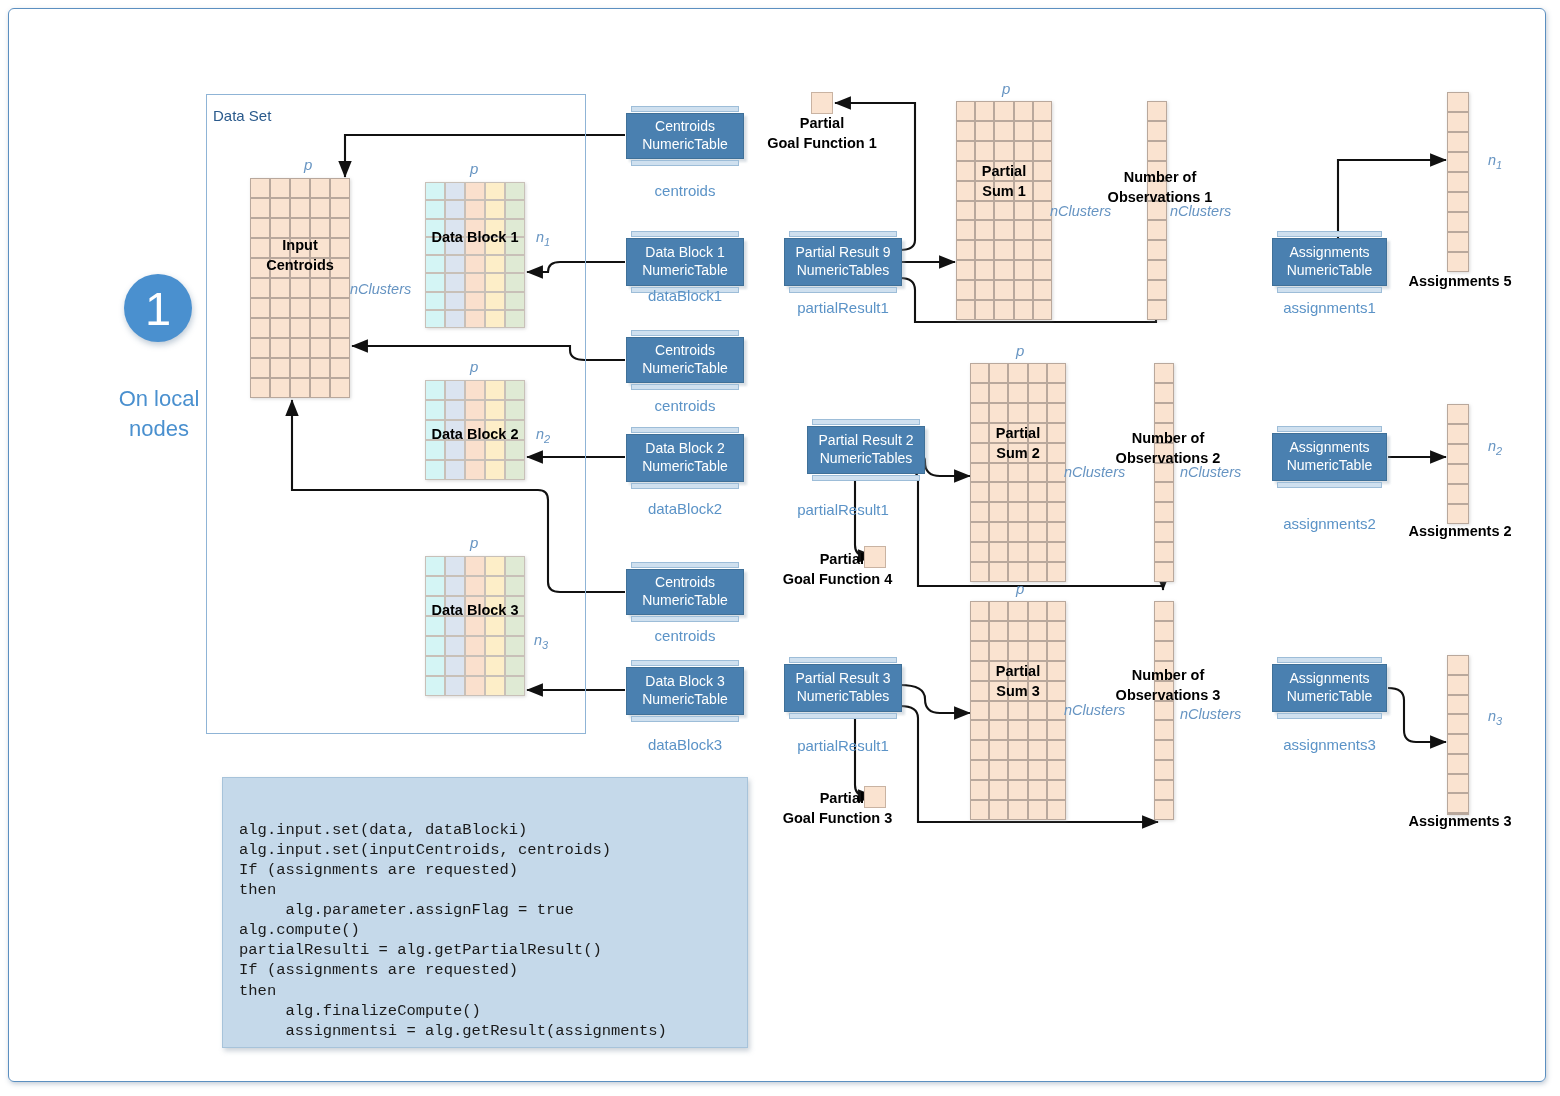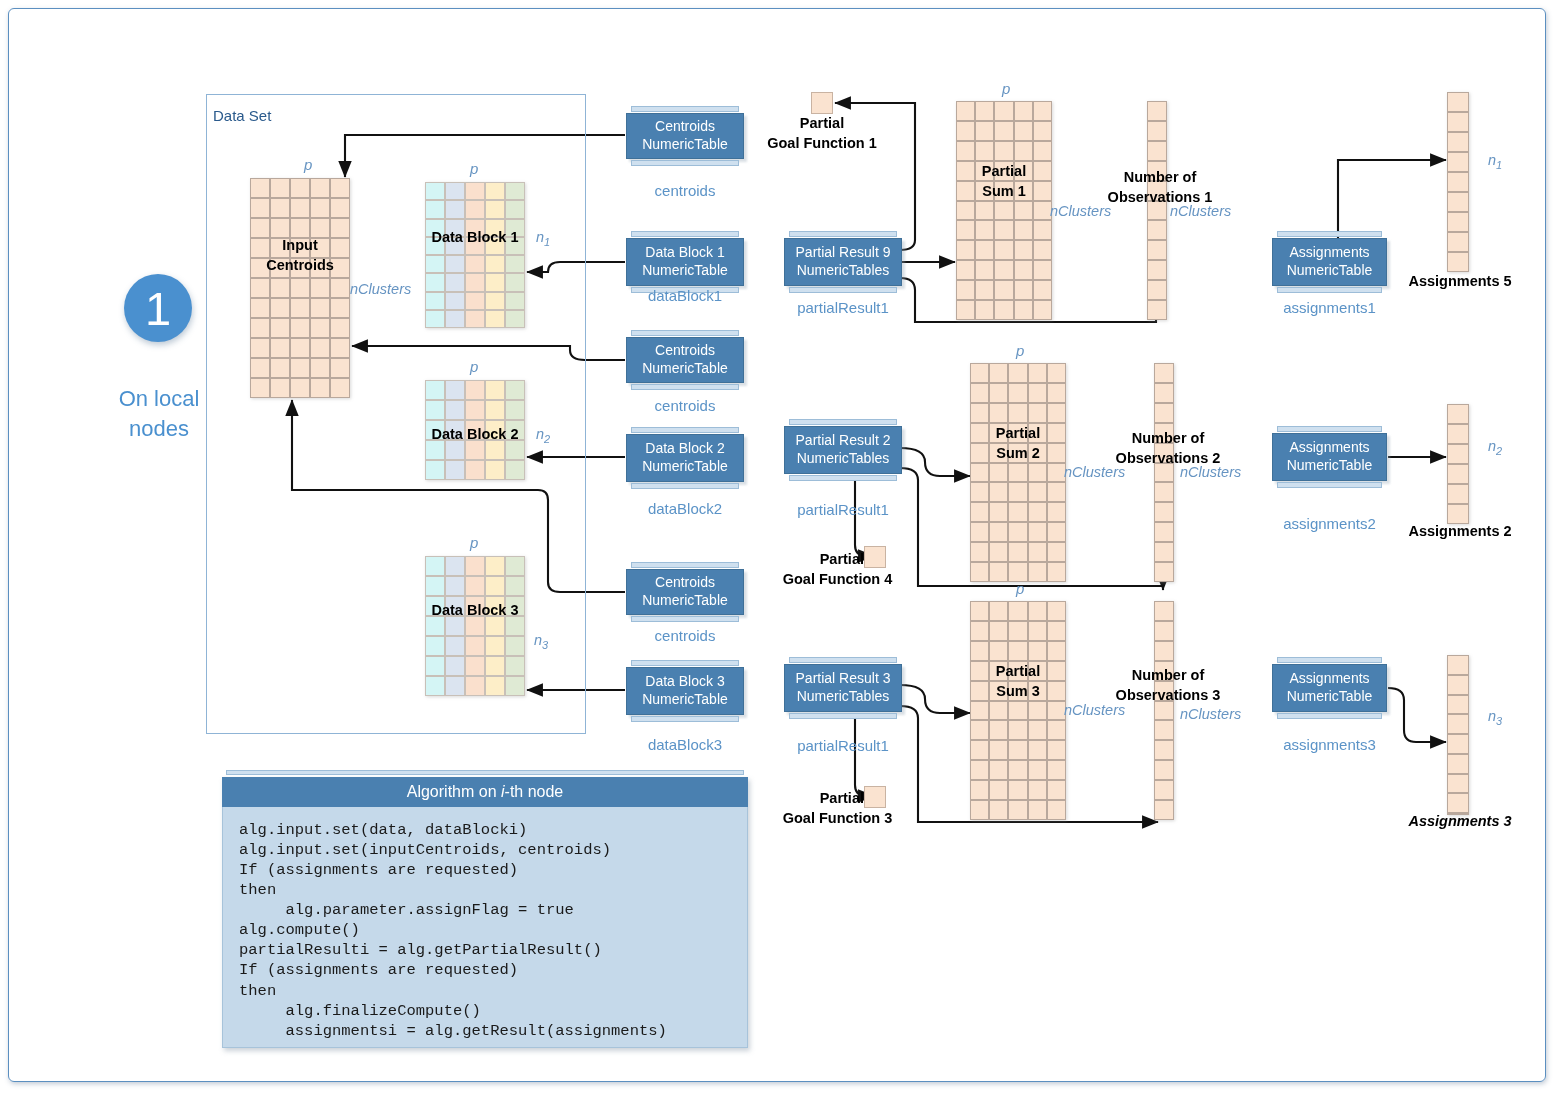--- a/index.html
+++ b/index.html
@@ -392,21 +392,21 @@
       <div class="cap top"></div>
       <div class="cap bot"></div>
       <div>
         <div>Partial Result 9</div>
         <div>NumericTables</div>
       </div>
     </div>
   </div>
   <div class="bcaption" style="left:784px;top:299px;width:118px;">partialResult1</div>
 
-  <div class="bbox-wrap" style="left:784px;top:426px;width:118px;height:40px;">
+  <div class="bbox-wrap" style="left:807px;top:426px;width:118px;height:40px;">
     <div class="shadow"></div>
     <div class="bbox" style="left:0;top:0;width:118px;height:48px;">
       <div class="cap top"></div>
       <div class="cap bot"></div>
       <div>
         <div>Partial Result 2</div>
         <div>NumericTables</div>
       </div>
     </div>
   </div>
@@ -767,27 +767,23 @@
       <div class="cell"></div>
       <div class="cell"></div>
       <div class="cell"></div>
       <div class="cell"></div>
       <div class="cell"></div>
       <div class="cell"></div>
     </div>
   <div class="dim" style="left:1488px;top:708px;">
     <span>n</span><span class="sub">3</span>
   </div>
-  <div class="blacklabel" style="left:1395px;top:812px;width:130px;font-style:italic;">Assignments 3</div>
+  <div class="blacklabel" style="left:1395px;top:812px;width:130px;">Assignments 3</div>
 
   <div class="code-panel" style="left:222px;top:777px;width:526px;height:271px;">
-    <div class="code-header" style="left:-1px;top:-1px;width:526px;height:30px;">
-      <div class="hcap"></div>
-      <span><span>Algorithm on </span><em>i</em><span>-th node</span></span>
-    </div>
     <div class="code-body" style="left:16px;top:42px;width:500px;">alg.input.set(data, dataBlocki)
 alg.input.set(inputCentroids, centroids)
 If (assignments are requested)
 then
      alg.parameter.assignFlag = true
 alg.compute()
 partialResulti = alg.getPartialResult()
 If (assignments are requested)
 then
      alg.finalizeCompute()

